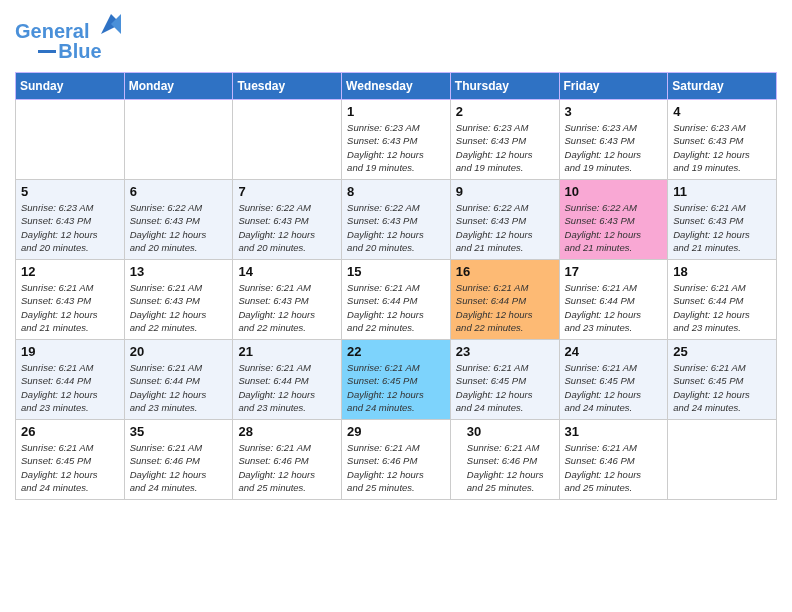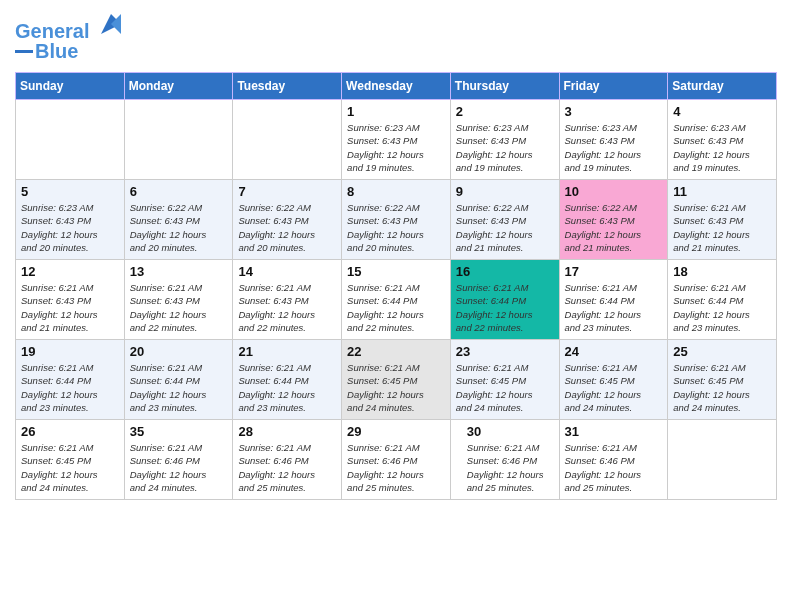--- a/index.html
+++ b/index.html
@@ -101,21 +101,21 @@
       <div>
         <div style="display:flex;align-items:center;">
           <div class="logo-text">
             <span>General</span>
             <svg class="logo-icon" viewBox="0 0 28 28" xmlns="http://www.w3.org/2000/svg">
               <polygon points="4,24 14,4 24,14" fill="#2f72c4"></polygon>
               <polygon points="14,14 24,4 24,24" fill="#4a90d9"></polygon>
             </svg>
           </div>
         </div>
-        <div style="display:flex;align-items:center;margin-top:-2px;">
+        <div style="display:flex;align-items:center;margin-top:-2px;justify-content:center;">
           <span style="width:18px;height:3px;background:#2f72c4;display:inline-block;margin-right:2px;"></span>
           <span class="logo-text" style="color:#4a90d9;font-size:20px;">Blue</span>
         </div>
       </div>
     </div>
     <div class="title-block">
       <div class="month-title"></div>
       <div class="location-title"></div>
     </div>
   </div>
@@ -239,21 +239,21 @@
 Daylight: 12 hours
 and 22 minutes.</div>
           </td>
           <td style="background: rgb(255, 255, 255);">
             <div class="day-num">15</div>
             <div class="day-info" style="white-space: pre-line;">Sunrise: 6:21 AM
 Sunset: 6:44 PM
 Daylight: 12 hours
 and 22 minutes.</div>
           </td>
-          <td style="background: #14b8a6;">
+          <td style="background: #fdba74;">
             <div class="day-num">16</div>
             <div class="day-info" style="white-space: pre-line;">Sunrise: 6:21 AM
 Sunset: 6:44 PM
 Daylight: 12 hours
 and 22 minutes.</div>
           </td>
           <td style="background: rgb(255, 255, 255);">
             <div class="day-num">17</div>
             <div class="day-info" style="white-space: pre-line;">Sunrise: 6:21 AM
 Sunset: 6:44 PM
@@ -283,21 +283,21 @@
 Daylight: 12 hours
 and 23 minutes.</div>
           </td>
           <td style="background: rgb(238, 243, 251);">
             <div class="day-num">21</div>
             <div class="day-info" style="white-space: pre-line;">Sunrise: 6:21 AM
 Sunset: 6:44 PM
 Daylight: 12 hours
 and 23 minutes.</div>
           </td>
-          <td style="background: #e5e5e5;">
+          <td style="background: #7dd3fc;">
             <div class="day-num">22</div>
             <div class="day-info" style="white-space: pre-line;">Sunrise: 6:21 AM
 Sunset: 6:45 PM
 Daylight: 12 hours
 and 24 minutes.</div>
           </td>
           <td style="background: rgb(238, 243, 251);">
             <div class="day-num">23</div>
             <div class="day-info" style="white-space: pre-line;">Sunrise: 6:21 AM
 Sunset: 6:45 PM

